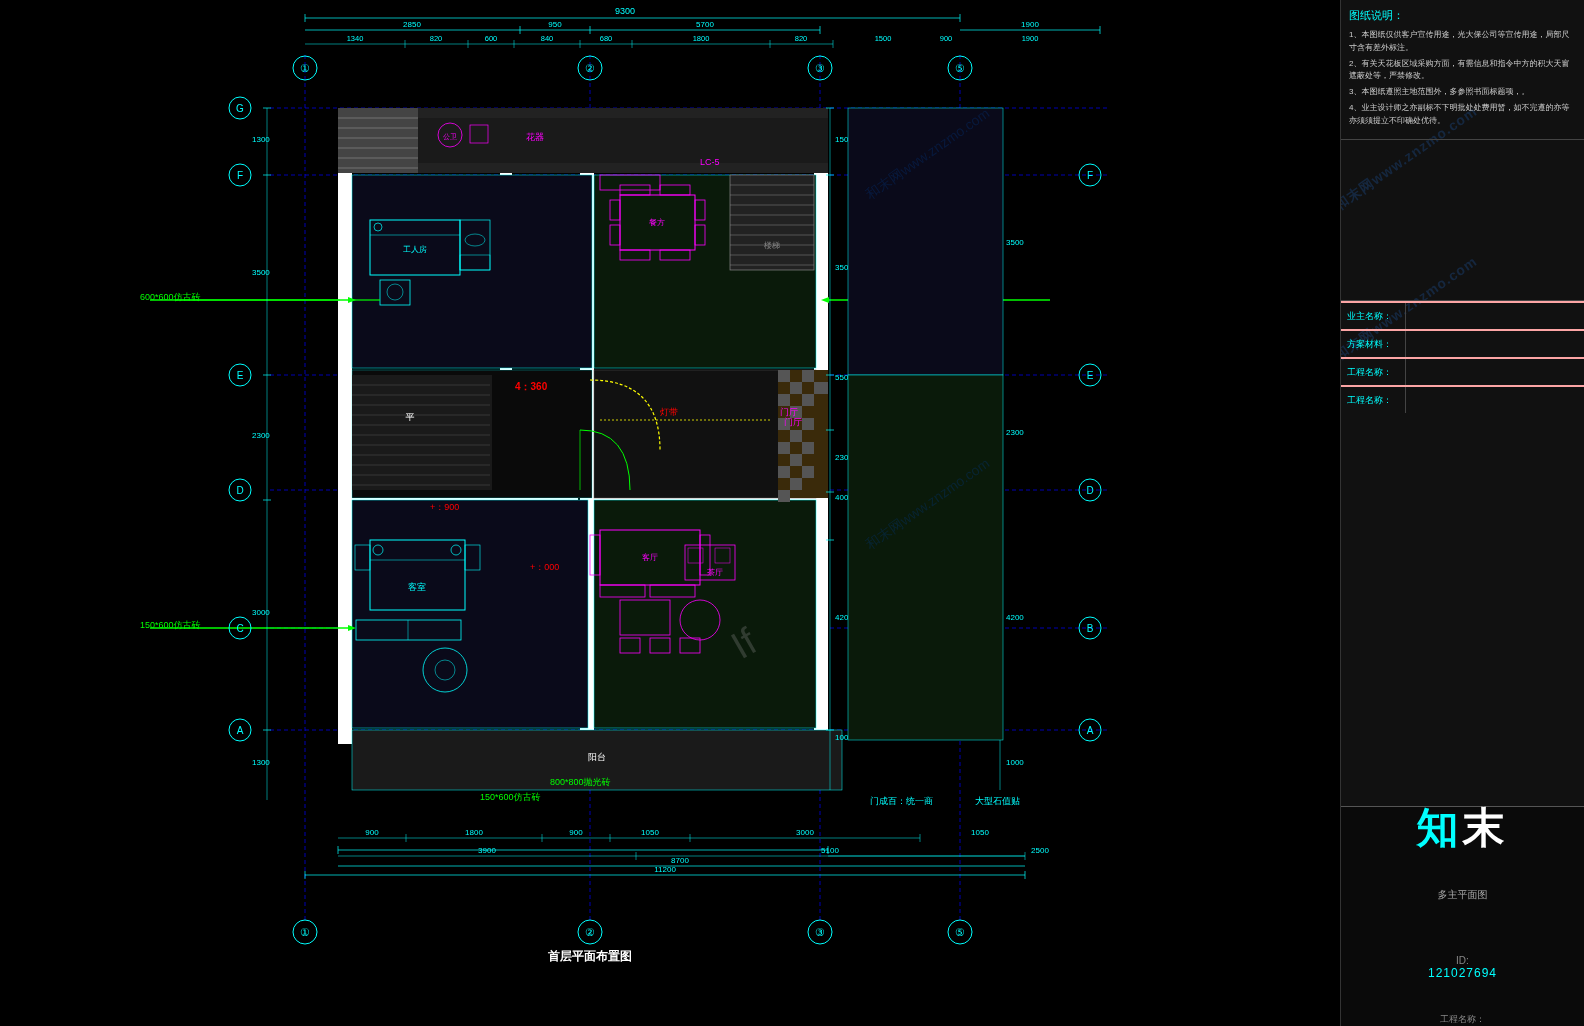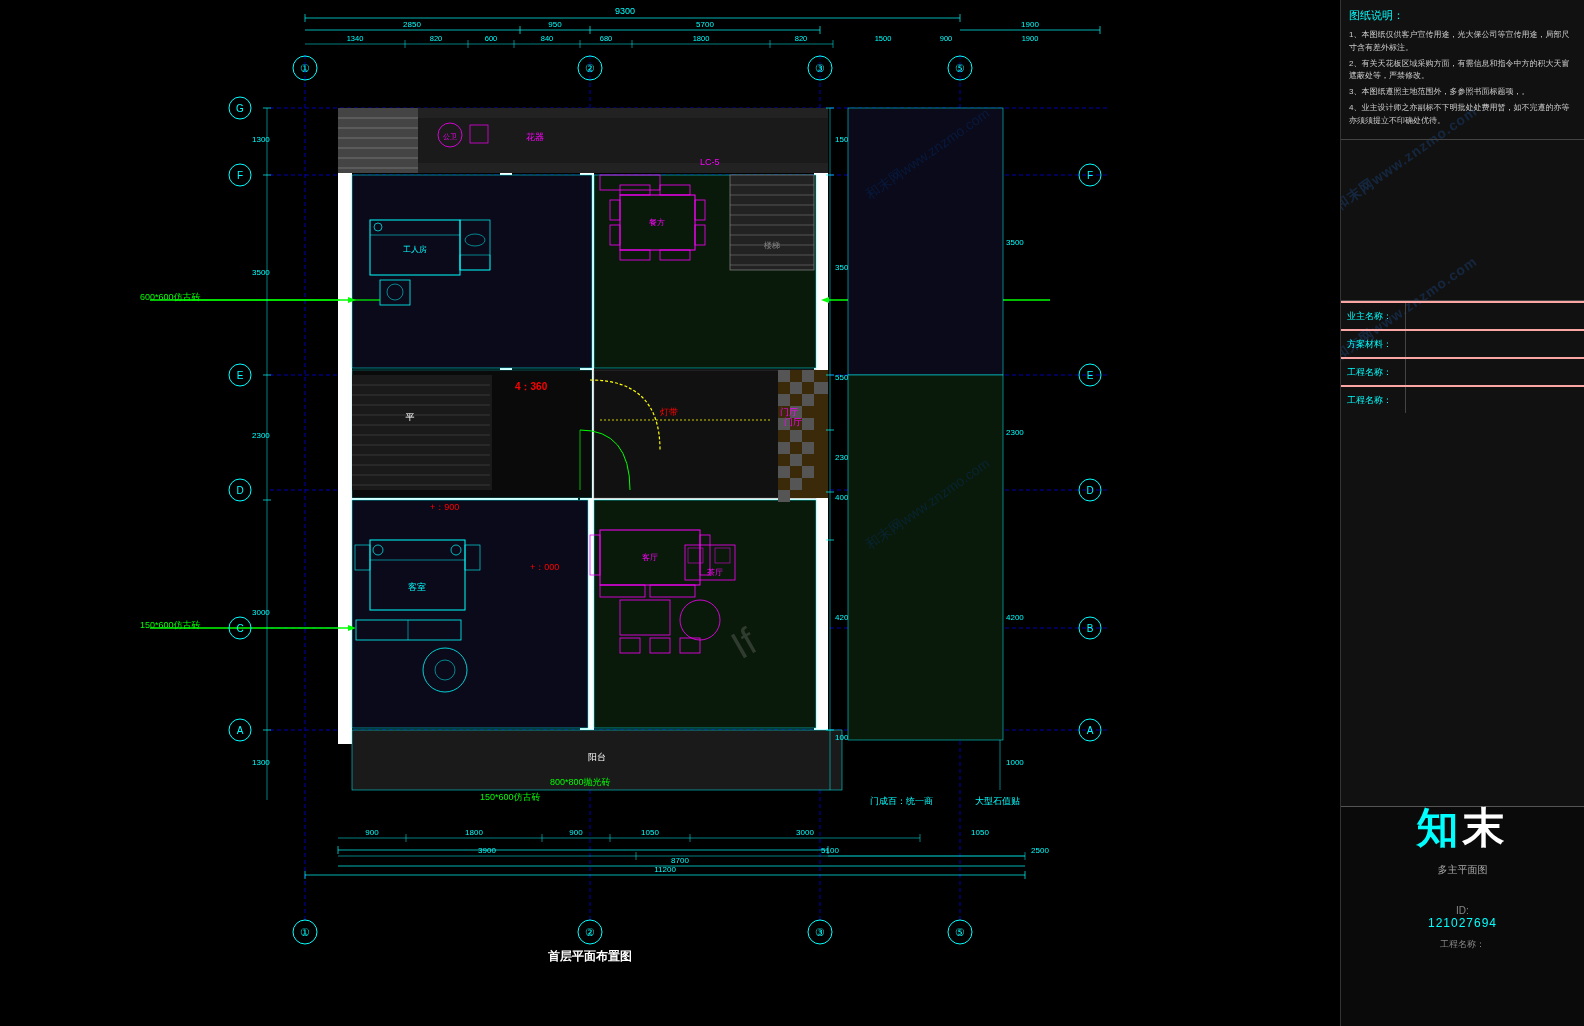--- a/index.html
+++ b/index.html
@@ -637,21 +637,21 @@
       <div class="field-label">工程名称：</div>
       <div class="field-value"></div>
     </div>
 
     <div class="field-row">
       <div class="field-label">工程名称：</div>
       <div class="field-value"></div>
     </div>
   </div>
 
-  <div style="position:absolute;bottom:0;left:0;right:0;height:220px;border-top:1px solid #555;background:#0a0a0a;display:flex;flex-direction:column;align-items:center;justify-content:flex-start;">
+  <div style="position:absolute;bottom:0;left:0;right:0;height:220px;border-top:1px solid #555;background:#0a0a0a;display:flex;flex-direction:column;align-items:center;justify-content:space-between;">
 
     <div style="font-size:42px;font-weight:bold;color:#fff;letter-spacing:4px;line-height:1;">
       <span style="color:#0ff;">知</span><span style="color:#fff;">末</span>
     </div>
 
     <div style="color:#aaa;font-size:10px;margin-top:14px;">
       多主平面图
     </div>
 
     <div style="margin-top:12px;text-align:center;">

